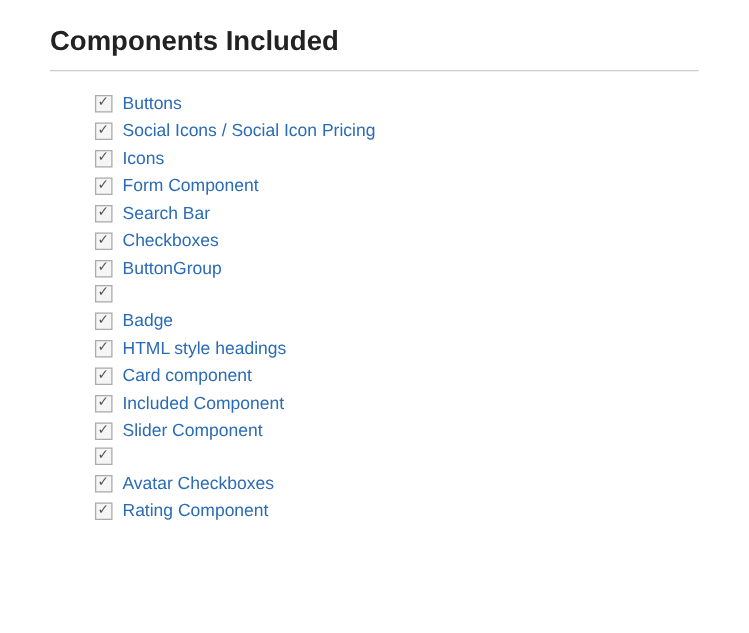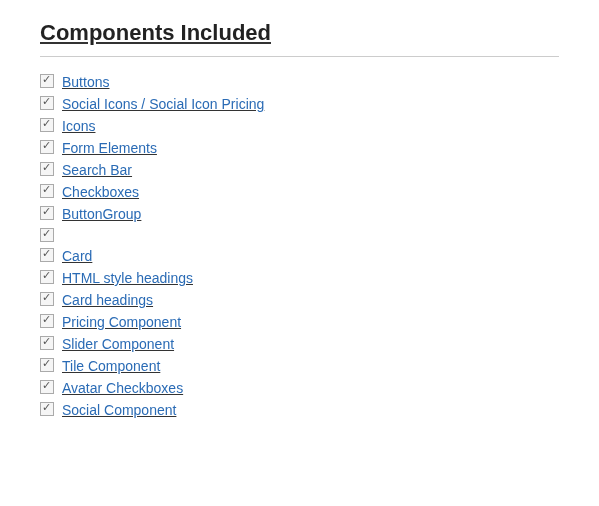--- a/index.html
+++ b/index.html
@@ -11,21 +11,20 @@
     body {
       font-family: Arial, sans-serif;
       background-color: #ffffff;
       color: #333;
       width: 599px;
       min-height: 506px;
     }
 
     .container {
       padding: 20px 40px 20px 40px;
-      text-decoration: underline;
     }
 
     .section-title {
       font-size: 22px;
       font-weight: bold;
       color: #222;
       margin-bottom: 10px;
     }
 
     .divider {
@@ -35,23 +34,24 @@
     }
 
     .component-list {
       list-style: none;
       padding: 0;
       margin: 0;
     }
 
     .component-list li {
       display: flex;
-      align-items: flex-start;
+      align-items: flex-end;
       padding: 3px 0;
       font-size: 14px;
+      margin-left: 36px;
     }
 
     .checkbox-icon {
       display: inline-block;
       width: 14px;
       height: 14px;
       border: 1px solid #aaaaaa;
       background-color: #f5f5f5;
       margin-right: 8px;
       flex-shrink: 0;
@@ -87,63 +87,62 @@
       <li>
         <span class="checkbox-icon"></span>
         <a class="component-link" href="#">Social Icons / Social Icon Pricing</a>
       </li>
       <li>
         <span class="checkbox-icon"></span>
         <a class="component-link" href="#">Icons</a>
       </li>
       <li>
         <span class="checkbox-icon"></span>
-        <a class="component-link" href="#">Form Elements</a>
+        <a class="component-link" href="#">Form Component</a>
       </li>
       <li>
         <span class="checkbox-icon"></span>
         <a class="component-link" href="#">Search Bar</a>
       </li>
       <li>
         <span class="checkbox-icon"></span>
         <a class="component-link" href="#">Checkboxes</a>
       </li>
       <li>
         <span class="checkbox-icon"></span>
         <a class="component-link" href="#">ButtonGroup</a>
       </li>
       <li>
         <span class="checkbox-icon"></span>
       </li>
       <li>
         <span class="checkbox-icon"></span>
-        <a class="component-link" href="#">Card</a>
+        <a class="component-link" href="#">Badge</a>
       </li>
       <li>
         <span class="checkbox-icon"></span>
         <a class="component-link" href="#">HTML style headings</a>
       </li>
       <li>
         <span class="checkbox-icon"></span>
-        <a class="component-link" href="#">Card headings</a>
+        <a class="component-link" href="#">Card component</a>
       </li>
       <li>
         <span class="checkbox-icon"></span>
-        <a class="component-link" href="#">Pricing Component</a>
+        <a class="component-link" href="#">Included Component</a>
       </li>
       <li>
         <span class="checkbox-icon"></span>
         <a class="component-link" href="#">Slider Component</a>
       </li>
       <li>
         <span class="checkbox-icon"></span>
-        <a class="component-link" href="#">Tile Component</a>
       </li>
       <li>
         <span class="checkbox-icon"></span>
         <a class="component-link" href="#">Avatar Checkboxes</a>
       </li>
       <li>
         <span class="checkbox-icon"></span>
-        <a class="component-link" href="#">Social Component</a>
+        <a class="component-link" href="#">Rating Component</a>
       </li>
     </ul>
 </div>
 
 </body></html>

